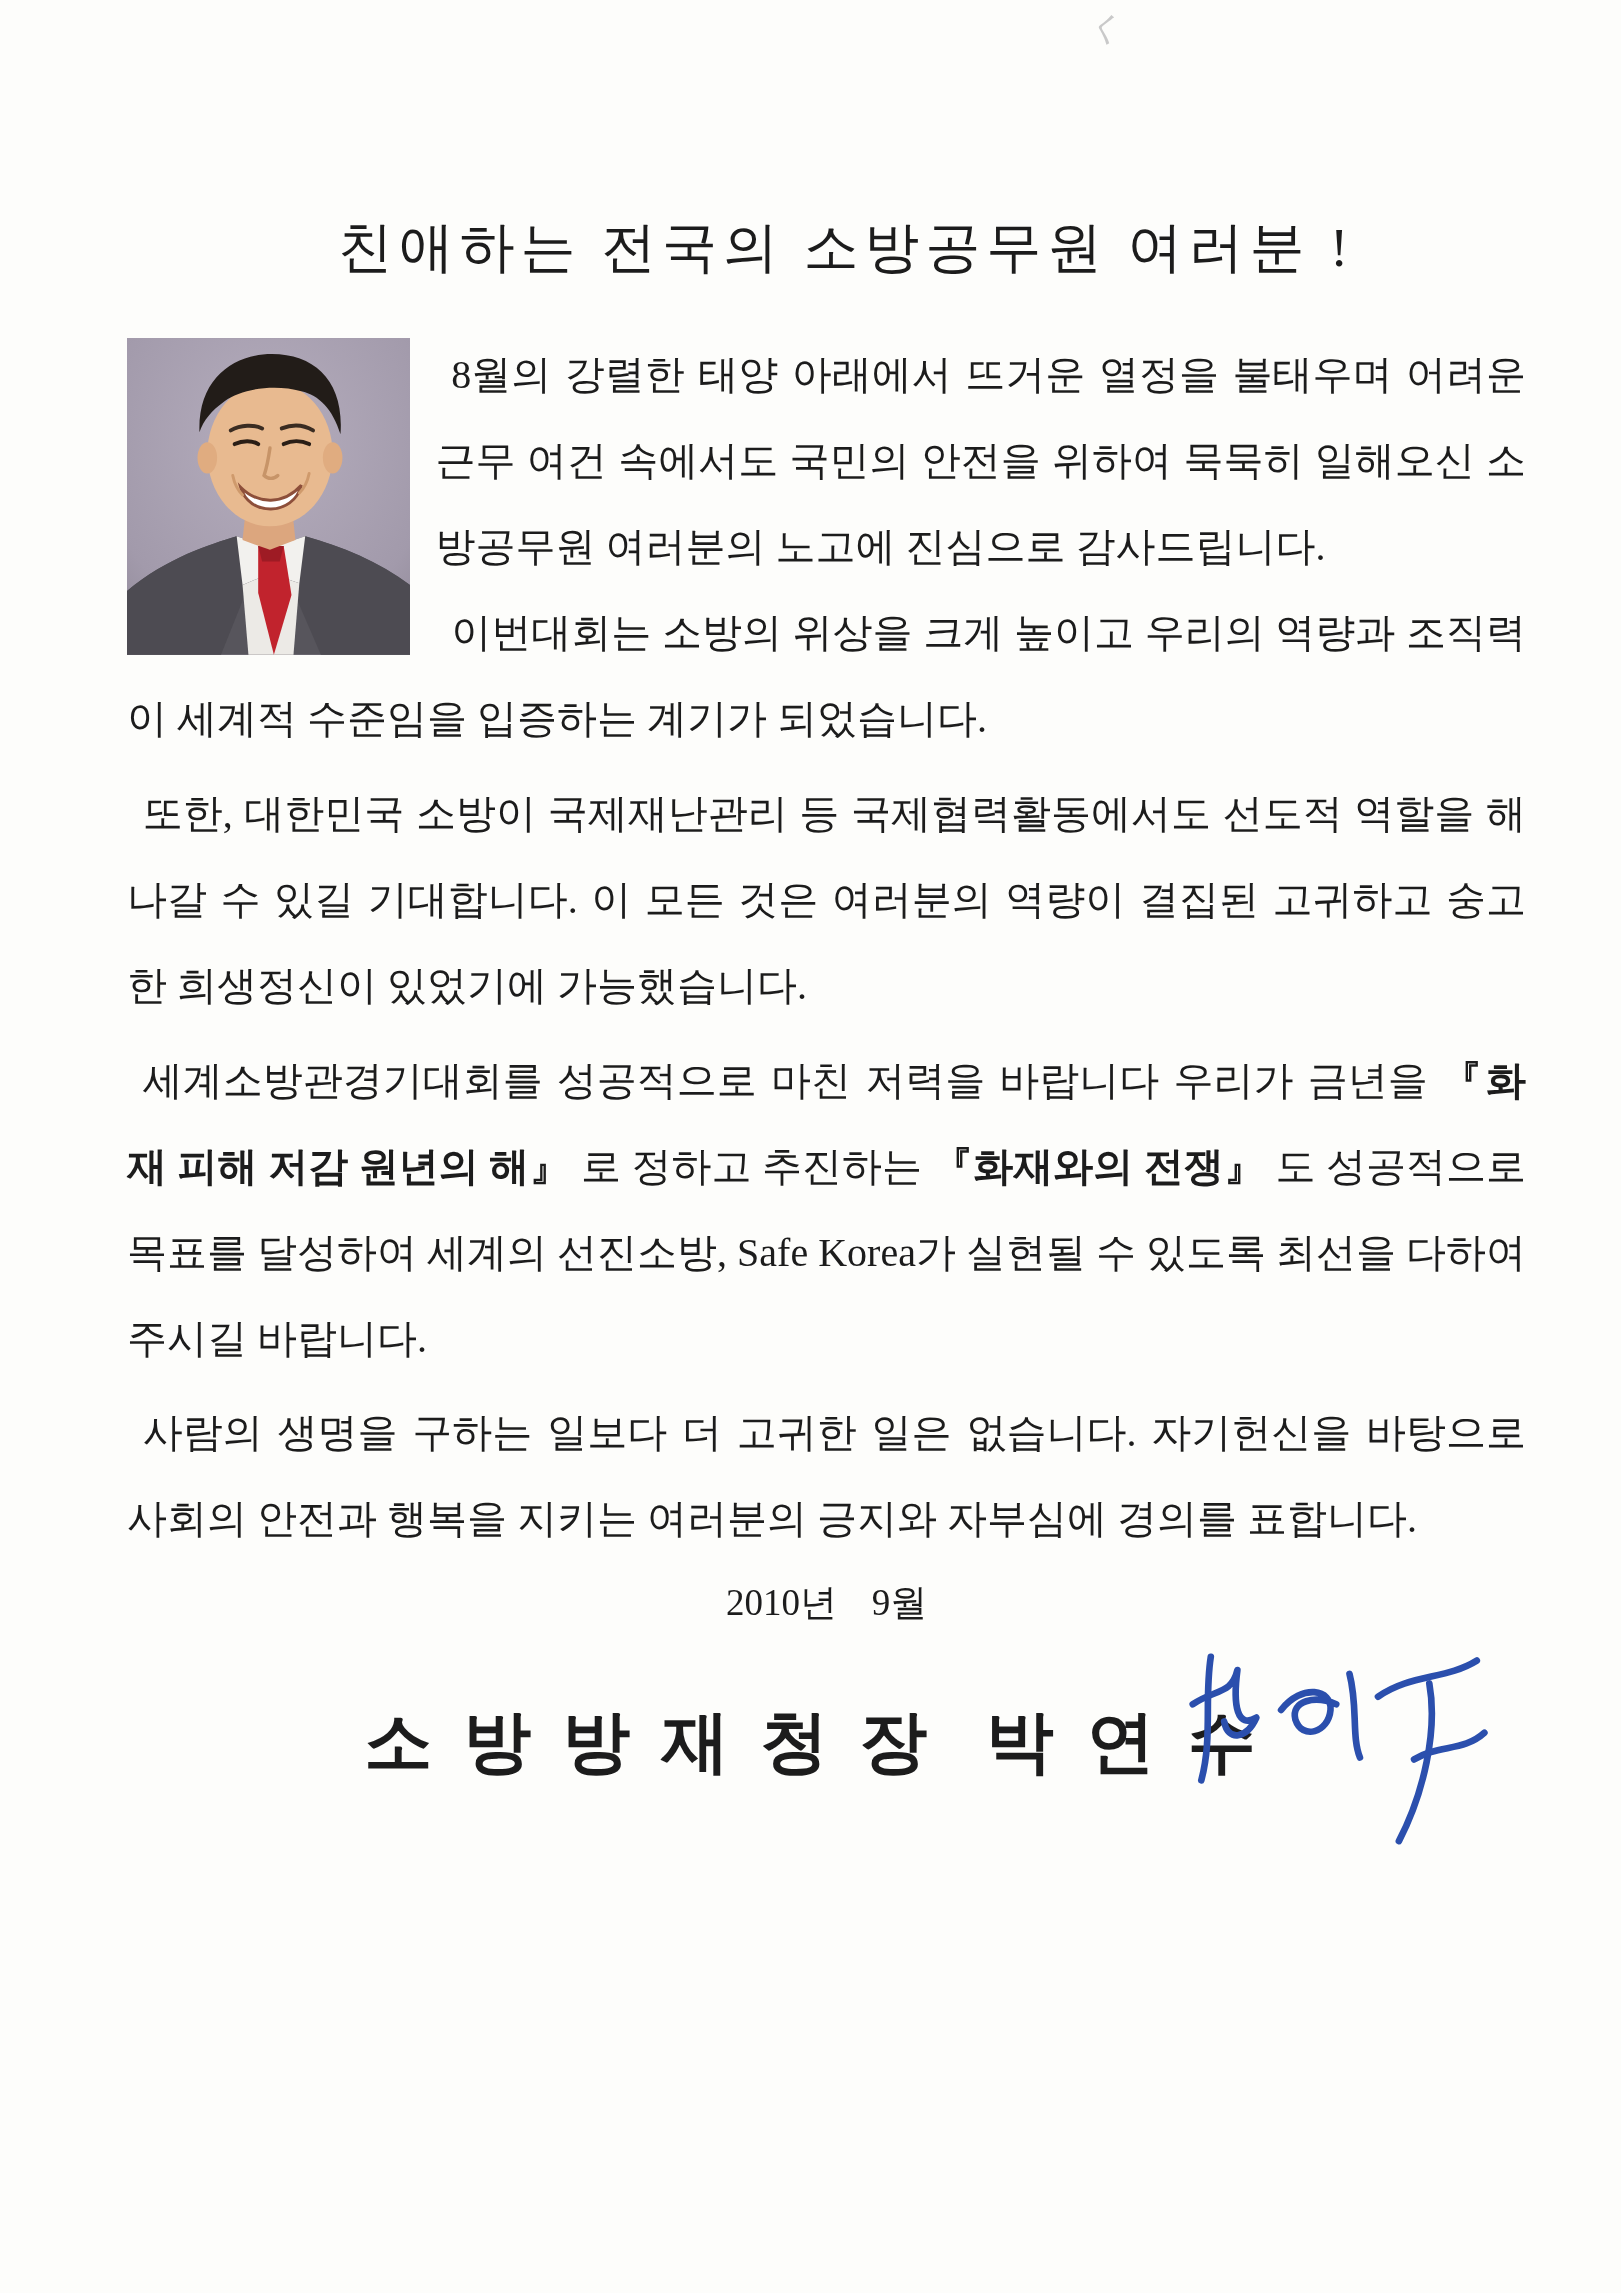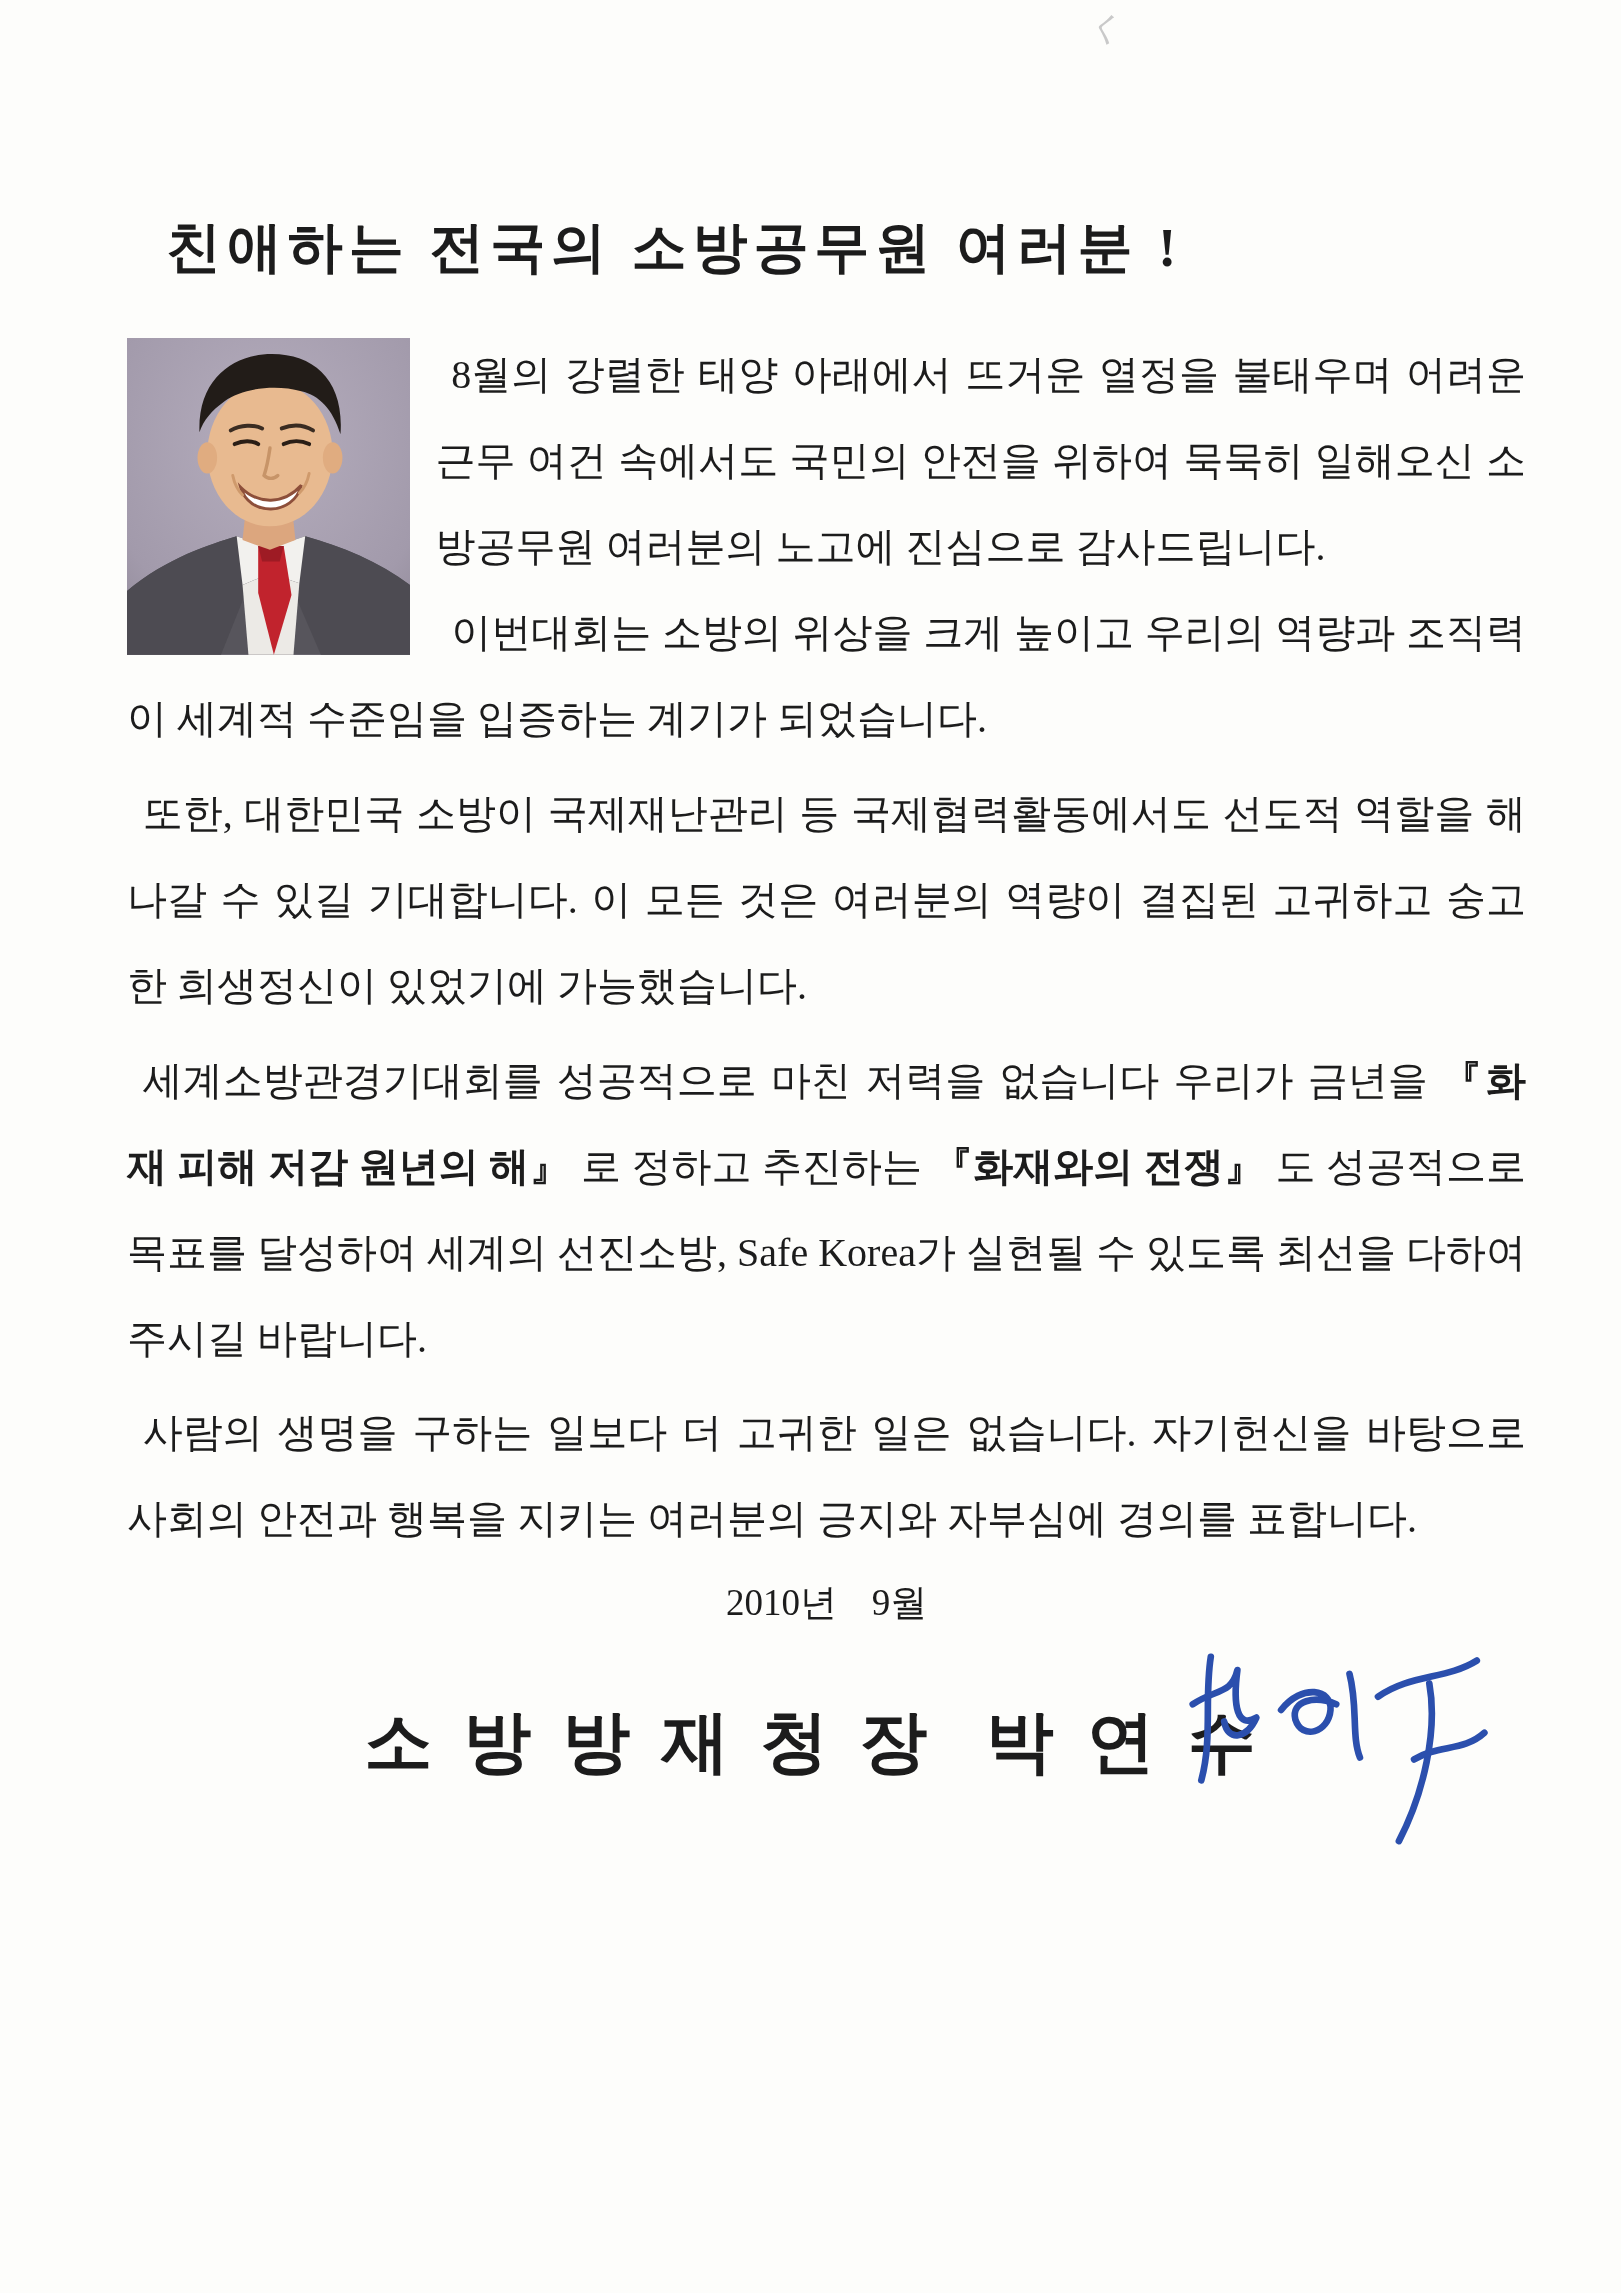--- a/index.html
+++ b/index.html
@@ -17,24 +17,25 @@
     box-sizing:border-box;
     padding:211px 95px 0 127px;
   }
   .scan-mark{
     position:absolute;left:1090px;top:5.9px;
     font-size:33px;color:#c9c9c9;
     transform:rotate(12deg);
     user-select:none;
   }
   .letter-title{
-    font-size:55px;font-weight:700;
+    font-size:55px;font-weight:400;
     margin:0 0 47px 39px;
     letter-spacing:5.9px;
     white-space:nowrap;
+    text-align:center;
   }
   .letter-body{font-size:40px;line-height:86px;}
   .photo{
     float:left;
     width:283px;height:317px;
     margin:5.9px 25.5px 9.8px 0;
     background:#a59cab;
   }
   .photo svg{display:block;width:283px;height:317px;}
   .para{
@@ -126,21 +127,21 @@
         <path d="M116,152 C134,170 160,170 178,150 C170,182 124,182 116,152 Z" fill="#ffffff" stroke="#8d4f3a" stroke-width="3"></path>
 
         <path d="M108,140 C110,150 114,156 118,160" stroke="#cf9a6c" stroke-width="3" fill="none" stroke-linecap="round"></path>
         <path d="M186,138 C184,148 180,154 176,158" stroke="#cf9a6c" stroke-width="3" fill="none" stroke-linecap="round"></path>
       </svg>
     </div>
 
     <p class="para beside-photo">8월의 강렬한 태양 아래에서 뜨거운 열정을 불태우며 어려운 근무 여건 속에서도 국민의 안전을 위하여 묵묵히 일해오신 소방공무원 여러분의 노고에 진심으로 감사드립니다.</p>
     <p class="para">이번대회는 소방의 위상을 크게 높이고 우리의 역량과 조직력이 세계적 수준임을 입증하는 계기가 되었습니다.</p>
     <p class="para">또한, 대한민국 소방이 국제재난관리 등 국제협력활동에서도 선도적 역할을 해 나갈 수 있길 기대합니다. 이 모든 것은 여러분의 역량이 결집된 고귀하고 숭고한 희생정신이 있었기에 가능했습니다.</p>
-    <p class="para"><span>세계소방관경기대회를 성공적으로 마친 저력을 없습니다 우리가 금년을 </span><span class="bold-seg">『화재 피해 저감 원년의 해』</span><span> 로 정하고 추진하는 </span><span class="bold-seg">『화재와의 전쟁』</span><span> 도 성공적으로 목표를 달성하여 세계의 선진소방, Safe Korea가 실현될 수 있도록 최선을 다하여 주시길 바랍니다.</span></p>
+    <p class="para"><span>세계소방관경기대회를 성공적으로 마친 저력을 바랍니다 우리가 금년을 </span><span class="bold-seg">『화재 피해 저감 원년의 해』</span><span> 로 정하고 추진하는 </span><span class="bold-seg">『화재와의 전쟁』</span><span> 도 성공적으로 목표를 달성하여 세계의 선진소방, Safe Korea가 실현될 수 있도록 최선을 다하여 주시길 바랍니다.</span></p>
     <p class="para">사람의 생명을 구하는 일보다 더 고귀한 일은 없습니다. 자기헌신을 바탕으로 사회의 안전과 행복을 지키는 여러분의 긍지와 자부심에 경의를 표합니다.</p>
   </div>
 
   <div class="date-line">2010년 9월</div>
 
   <div class="sign-row">
     <span class="signer-title">소방방재청장</span>
     <span class="signer-name">박연수</span>
     <svg class="signature" viewBox="0 0 320 220">
       <g stroke="#2b4fad" stroke-width="7" fill="none" stroke-linecap="round" stroke-linejoin="round">

